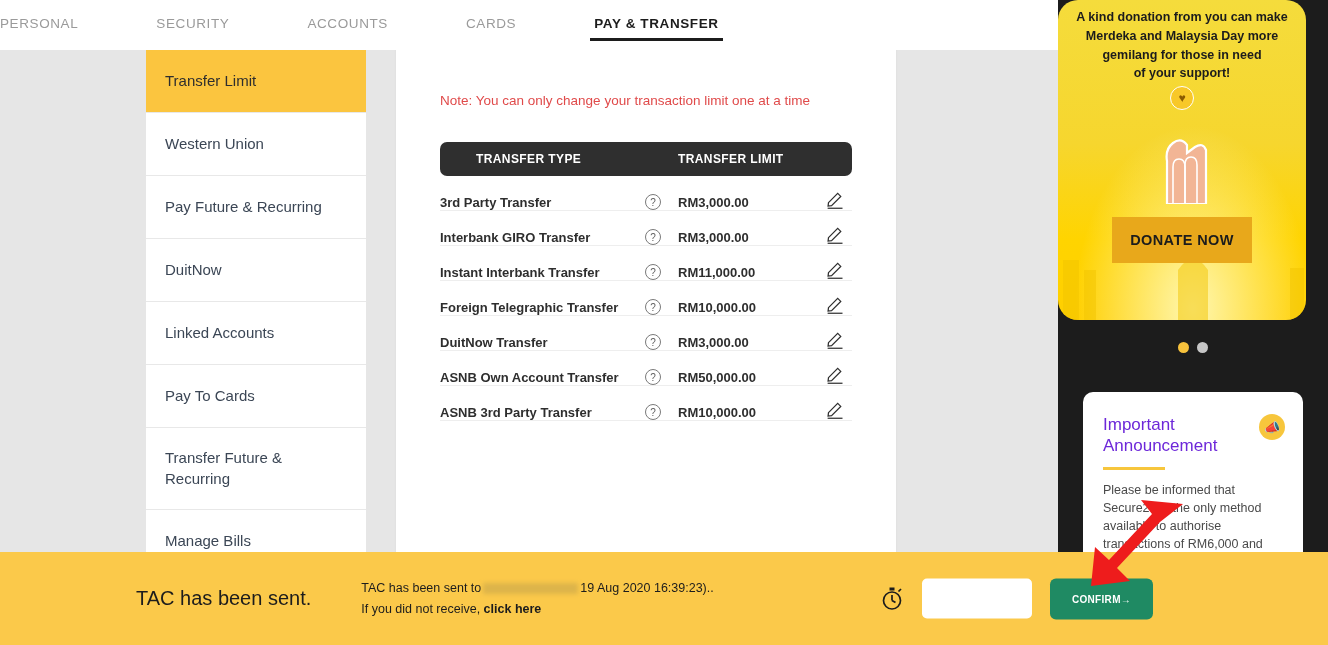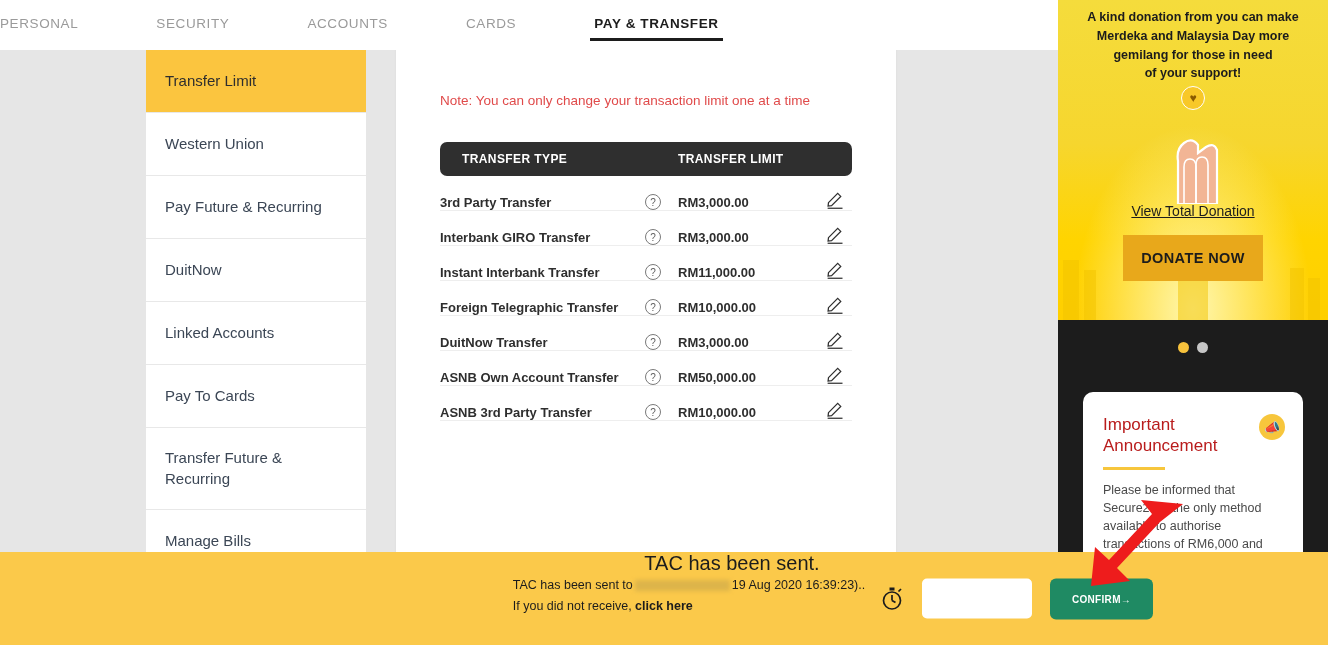--- a/index.html
+++ b/index.html
@@ -67,21 +67,21 @@
     margin: 45px 0 0 44px;
   }
   .tbl { margin: 34px 44px 0 44px; }
   .tbl-head {
     background: #2f2f2f; color: #ffffff;
     border-radius: 7px;
     height: 34px;
     display: flex; align-items: center;
     font-size: 12px; font-weight: bold; letter-spacing: .4px;
   }
-  .col-type { width: 238px; padding-left: 22px; }
+  .col-type { width: 238px; padding-left: 36px; }
   .col-limit { flex: 1; }
   .trow {
     display: flex; align-items: flex-end;
     height: 35px;
     border-bottom: 1px solid #eeeeee;
     font-size: 13px; color: #2e2e2e; font-weight: bold;
   }
   .trow .t-name { width: 205px; }
   .trow .t-help { width: 33px; display: flex; align-items: center; }
   .trow .t-limit { flex: 1; }
@@ -95,23 +95,24 @@
   }
   .pencil { cursor: pointer; display: block; }
 
   
   .rightcol {
     position: absolute; left: 1058px; top: 0; width: 270px; height: 645px;
     background: #1c1c1c;
     overflow: hidden;
   }
   .promo {
-    position: relative; width: 270px; height: 320px;
+    position: relative; width: 248px; height: 320px;
     background: linear-gradient(180deg,#f5dc3c 0%,#f6d62e 45%,#ffd400 75%,#ffcf00 100%);
     overflow: hidden;
+    border-radius: 20px;
   }
   .promo-sky {
     position: absolute; left: 0; top: 100px; width: 270px; height: 220px;
     background: radial-gradient(ellipse at 50% 95%, #fff7b0 0%, rgba(255,247,176,0) 62%);
   }
   .skyline { position: absolute; left: 0; bottom: 0; width: 270px; height: 120px; opacity: .5; }
   .promo-text {
     position: relative; z-index: 2;
     text-align: center; color: #1c1c1c;
     font-size: 12.5px; font-weight: bold; line-height: 1.5;
@@ -147,41 +148,41 @@
   .dot.on { background: #f7c23c; }
 
   .announce {
     margin: 17px auto 0 auto; width: 220px;
     background: #ffffff; border-radius: 10px;
     padding: 22px 20px 10px 20px;
     height: 180px; overflow: hidden;
     position: relative;
   }
   .announce h3 {
-    font-size: 17px; color: #b91c1c; font-weight: normal;
+    font-size: 17px; color: #6d28d9; font-weight: normal;
     line-height: 1.25; width: 150px;
   }
   .ann-icon {
     position: absolute; right: 18px; top: 22px;
     width: 26px; height: 26px; border-radius: 50%;
     background: #f7c63c;
     display: flex; align-items: center; justify-content: center;
     font-size: 13px;
   }
   .ann-rule { width: 62px; height: 3px; background: #f7c63c; margin: 10px 0 11px 0; }
   .ann-body { font-size: 12.5px; color: #4a4a4a; line-height: 1.45; }
 
   .arrow-svg { position: absolute; left: 1055px; top: 498px; z-index: 40; pointer-events: none; }
 
   
   .tacbar {
     position: absolute; left: 0; bottom: 0; width: 1328px; height: 93px;
     background: #fbc94a;
     z-index: 30;
-    display: flex; align-items: center; flex-direction: column;
+    display: flex; align-items: center;
   }
   .tac-title { font-size: 20px; color: #1c1c1c; margin-left: 136px; }
   .tac-mid { margin-left: 50px; font-size: 12.5px; color: #1c1c1c; line-height: 1.65; }
   .redact {
     display: inline-block; width: 95px; height: 11px;
     background: #ddb44a; vertical-align: middle;
     filter: blur(2.2px); margin: 0 2px;
   }
   .click-here { font-weight: bold; cursor: pointer; }
   .tac-right {
@@ -374,21 +375,20 @@
 
       <div class="hand-wrap">
         <div class="coin">♥</div>
         <svg width="90" height="95" viewBox="0 0 90 95" style="position:absolute;left:50%;top:26px;transform:translateX(-50%)">
           <path d="M30 95 L30 52 Q28 40 36 34 Q44 28 50 36 L50 44 L58 38 Q66 33 69 41 L69 95 Z" fill="#f2b595" stroke="#ffffff" stroke-width="2.2"></path>
           <path d="M36 95 L36 58 Q36 50 42 50 Q48 50 48 58 L48 95" fill="none" stroke="#ffffff" stroke-width="1.6"></path>
           <path d="M48 95 L48 56 Q48 48 54 48 Q60 48 60 56 L60 95" fill="none" stroke="#ffffff" stroke-width="1.6"></path>
         </svg>
       </div>
 
-      <div class="view-link">View Total Donation</div>
 
       <button class="donate-btn">DONATE NOW</button>
     </div>
 
     <div class="dots">
       <span class="dot on"></span>
       <span class="dot"></span>
     </div>
 
     <div class="announce">

